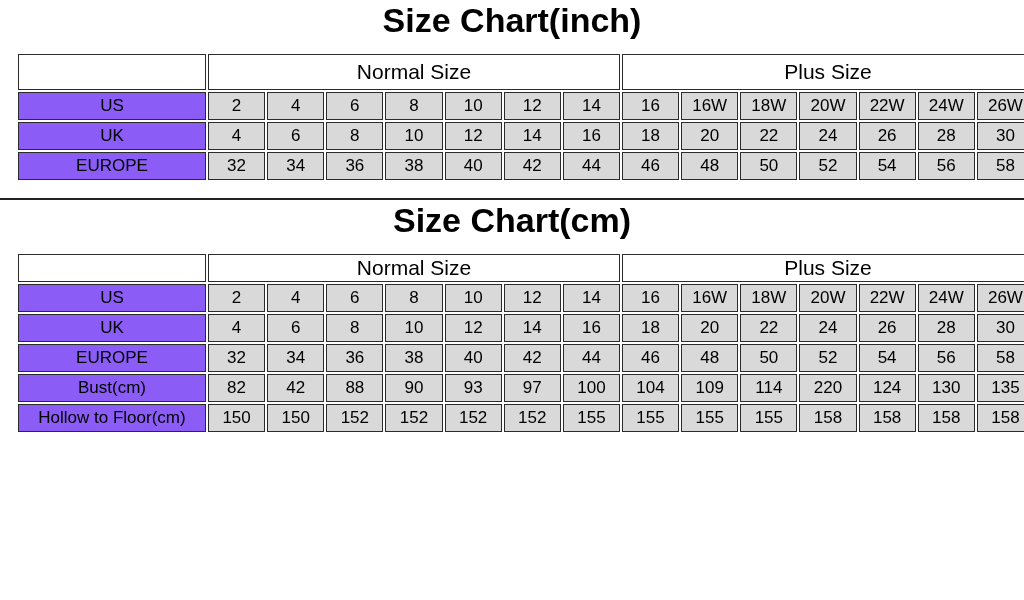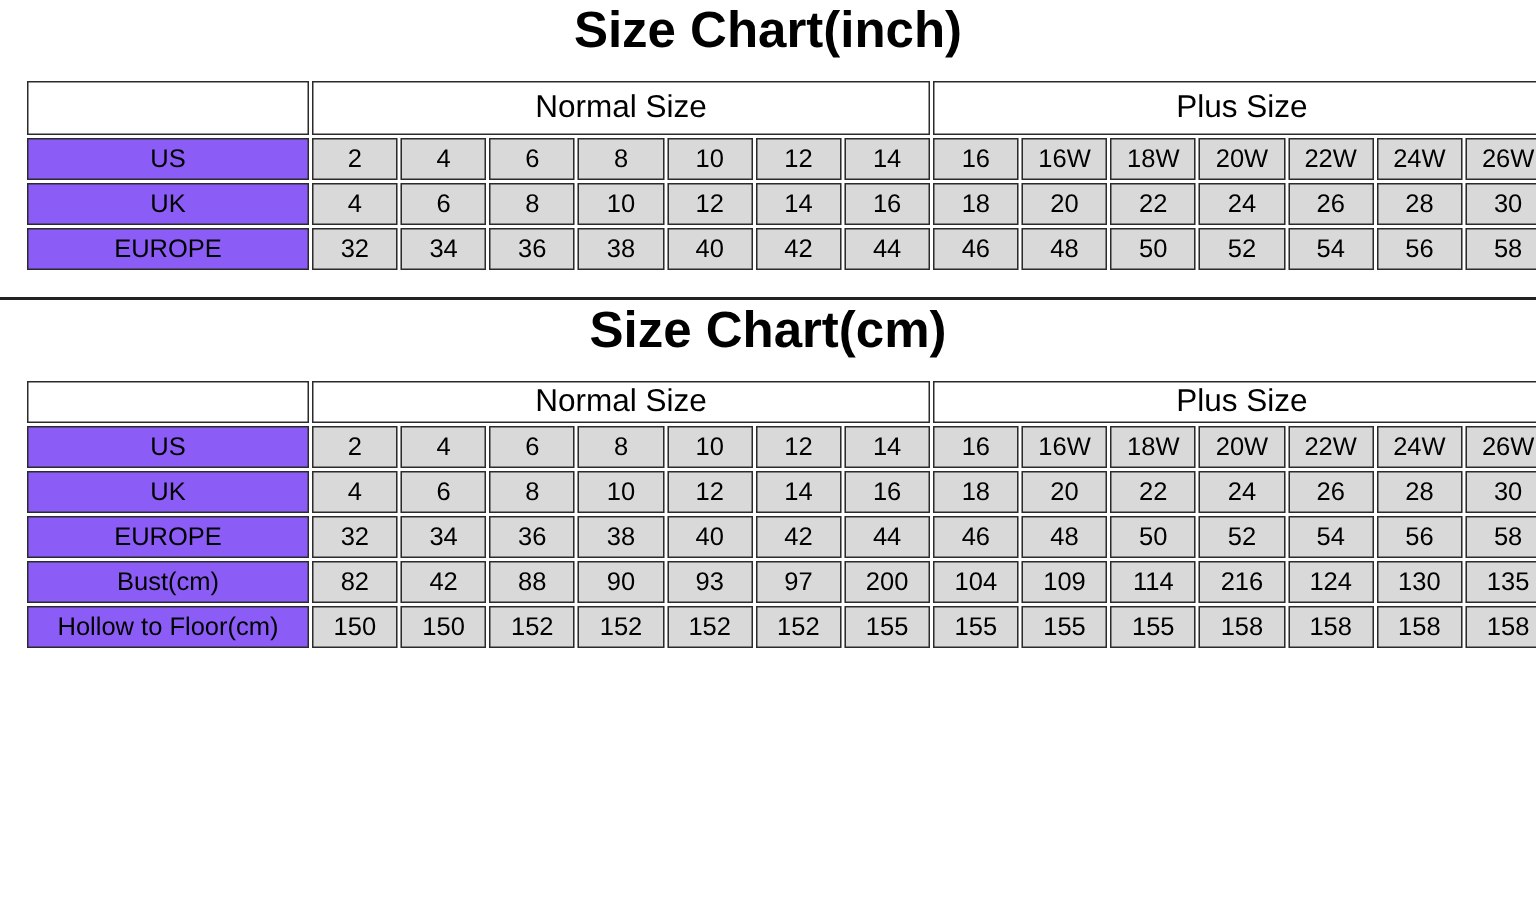--- a/index.html
+++ b/index.html
@@ -225,25 +225,25 @@
         <td class="data-cell">58</td>
       </tr>
       <tr>
         <td class="row-label">Bust(cm)</td>
         <td class="data-cell">82</td>
         <td class="data-cell">42</td>
         <td class="data-cell">88</td>
         <td class="data-cell">90</td>
         <td class="data-cell">93</td>
         <td class="data-cell">97</td>
-        <td class="data-cell">200</td>
+        <td class="data-cell">100</td>
         <td class="data-cell">104</td>
         <td class="data-cell">109</td>
         <td class="data-cell">114</td>
-        <td class="data-cell">216</td>
+        <td class="data-cell">220</td>
         <td class="data-cell">124</td>
         <td class="data-cell">130</td>
         <td class="data-cell">135</td>
       </tr>
       <tr>
         <td class="row-label">Hollow to Floor(cm)</td>
         <td class="data-cell">150</td>
         <td class="data-cell">150</td>
         <td class="data-cell">152</td>
         <td class="data-cell">152</td>

